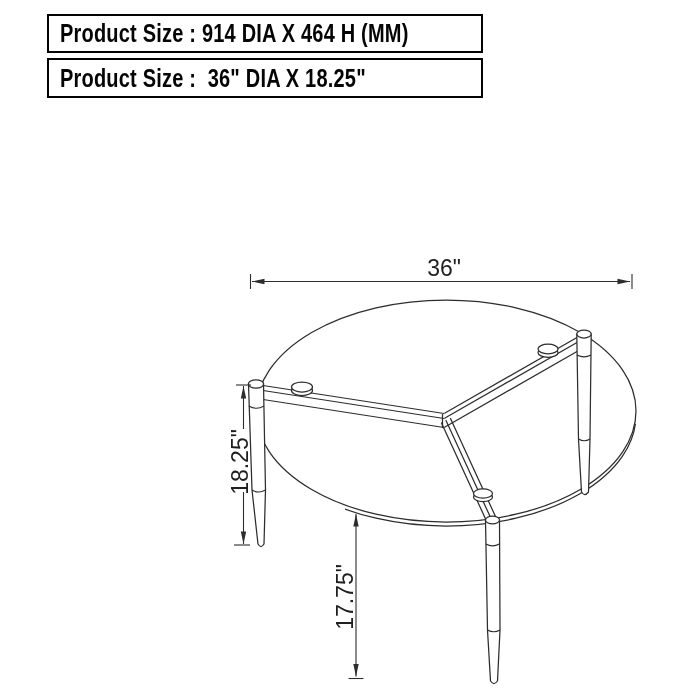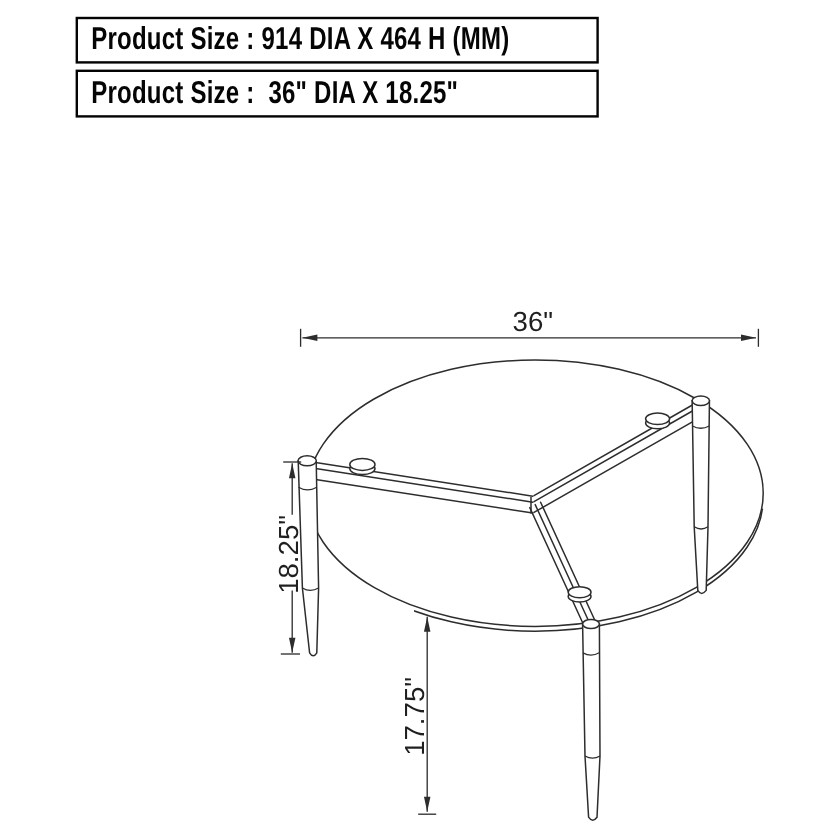--- a/index.html
+++ b/index.html
@@ -1,18 +1,18 @@
 <!DOCTYPE html>
 <html><head>
 <meta charset="utf-8">
 <style>
   html,body{margin:0;padding:0;background:#ffffff;}
   .stage{position:relative;width:700px;height:700px;background:#fff;overflow:hidden;
          font-family:"Liberation Sans",sans-serif;}
-  .header{position:absolute;left:63px;top:14px;width:443px;}
+  .header{position:absolute;left:47px;top:14px;width:443px;}
   .hbox{box-sizing:border-box;width:436px;height:39px;border:2.5px solid #030303;
         background:#fff;display:flex;align-items:center;padding-left:11px;margin-bottom:5px;}
   .hbox.second{height:40px;}
   .hlabel{font-weight:bold;font-size:20px;color:#050505;white-space:pre;
           letter-spacing:.2px;transform:scaleY(1.32);transform-origin:0 50%;}
   svg.draw{position:absolute;left:0;top:0;}
   .ln{stroke:#2d2d2d;stroke-width:1.25;fill:none;stroke-linecap:round;}
   .thin{stroke:#2d2d2d;stroke-width:1.1;fill:none;}
   .wfill{fill:#ffffff;stroke:#2d2d2d;stroke-width:1.25;}
   .ah{fill:#2d2d2d;stroke:none;}

